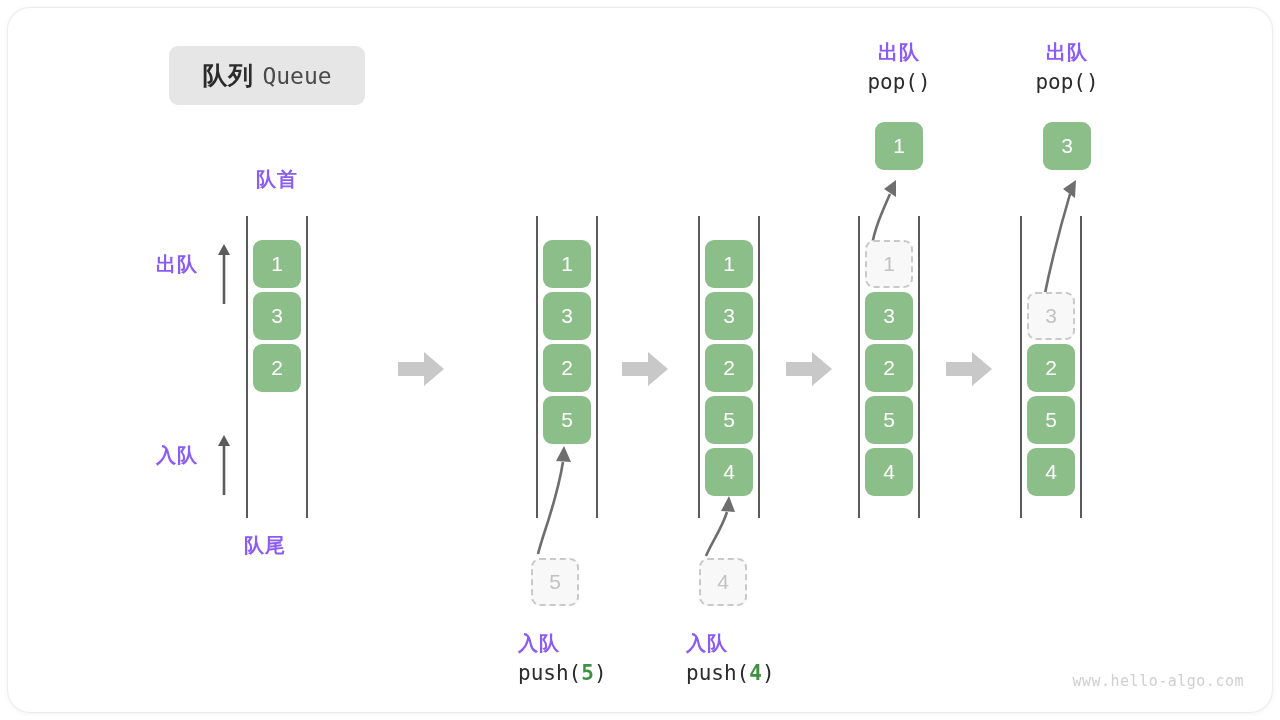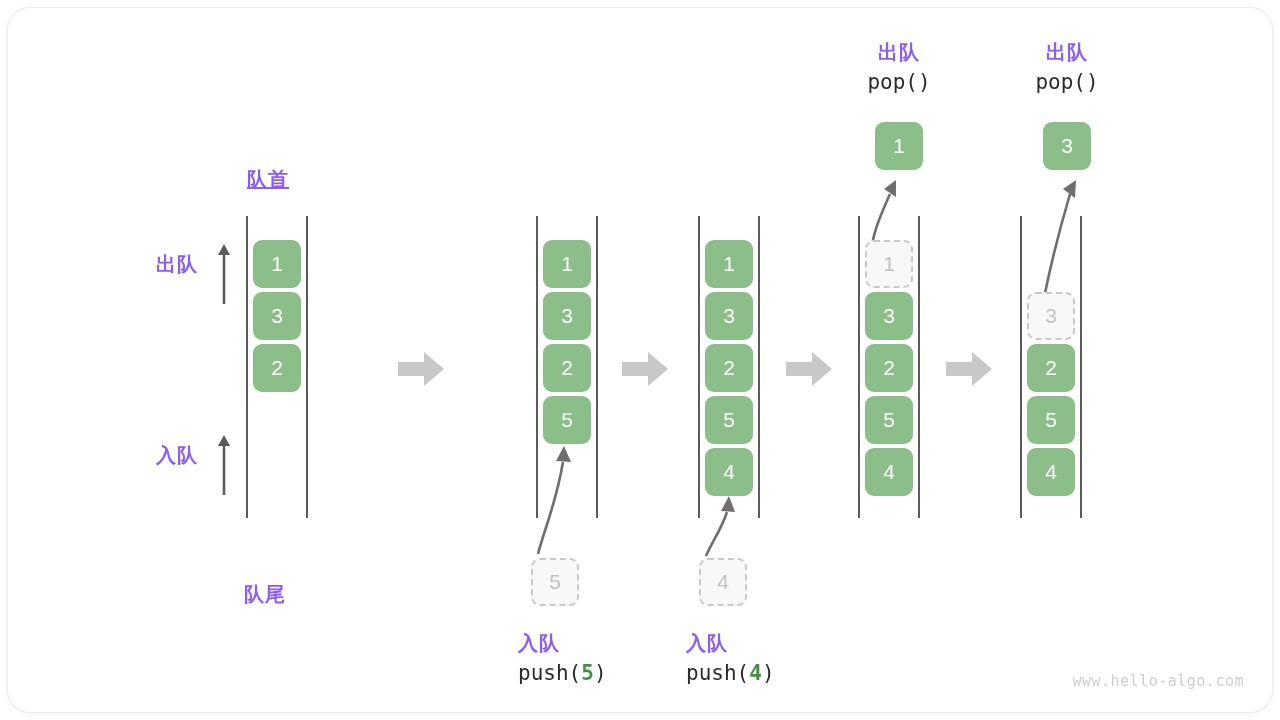--- a/index.html
+++ b/index.html
@@ -106,22 +106,26 @@
   .col-head {
     text-align: center; line-height: 1.45;
   }
   .stack-label { line-height: 1.5; }
 </style>
 </head>
 <body>
 
 <div id="card">
 
-
-  <div class="abs cn-label" style="left:239px; top:158px;text-decoration:underline;">队首</div>
+  <div class="abs" id="title-badge">
+    <span class="cn">队列</span>
+    <span class="en">Queue</span>
+  </div>
+
+  <div class="abs cn-label" style="left:248px; top:158px;">队首</div>
 
   <div class="abs cn-label" style="left:148px; top:243px;">出队</div>
   <svg class="abs dir-arrow" style="left:208px; top:234px;" viewBox="0 0 16 62">
     <line x1="8" y1="62" x2="8" y2="10" stroke="#5b5b5b" stroke-width="2.6"></line>
     <path d="M8 2 L14 13 L2 13 Z" fill="#5b5b5b"></path>
   </svg>
 
   <div class="abs cn-label" style="left:148px; top:434px;">入队</div>
   <svg class="abs dir-arrow" style="left:208px; top:425px;" viewBox="0 0 16 62">
     <line x1="8" y1="62" x2="8" y2="10" stroke="#5b5b5b" stroke-width="2.6"></line>
@@ -129,21 +133,21 @@
   </svg>
 
   <div class="abs channel" style="left:238px; top:208px;">
     <div class="rail left"></div>
     <div class="rail right"></div>
     <div class="cell full" style="top:24px;">1</div>
     <div class="cell full" style="top:76px;">3</div>
     <div class="cell full" style="top:128px;">2</div>
   </div>
 
-  <div class="abs cn-label" style="left:236px; top:573px;">队尾</div>
+  <div class="abs cn-label" style="left:236px; top:524px;">队尾</div>
 
   <svg class="abs step-arrow" style="left:390px; top:343px;" viewBox="0 0 46 36">
     <path d="M0 11 L26 11 L26 1 L46 18 L26 35 L26 25 L0 25 Z" fill="#c8c8c8"></path>
   </svg>
 
   <div class="abs channel" style="left:528px; top:208px;">
     <div class="rail left"></div>
     <div class="rail right"></div>
     <div class="cell full" style="top:24px;">1</div>
     <div class="cell full" style="top:76px;">3</div>

